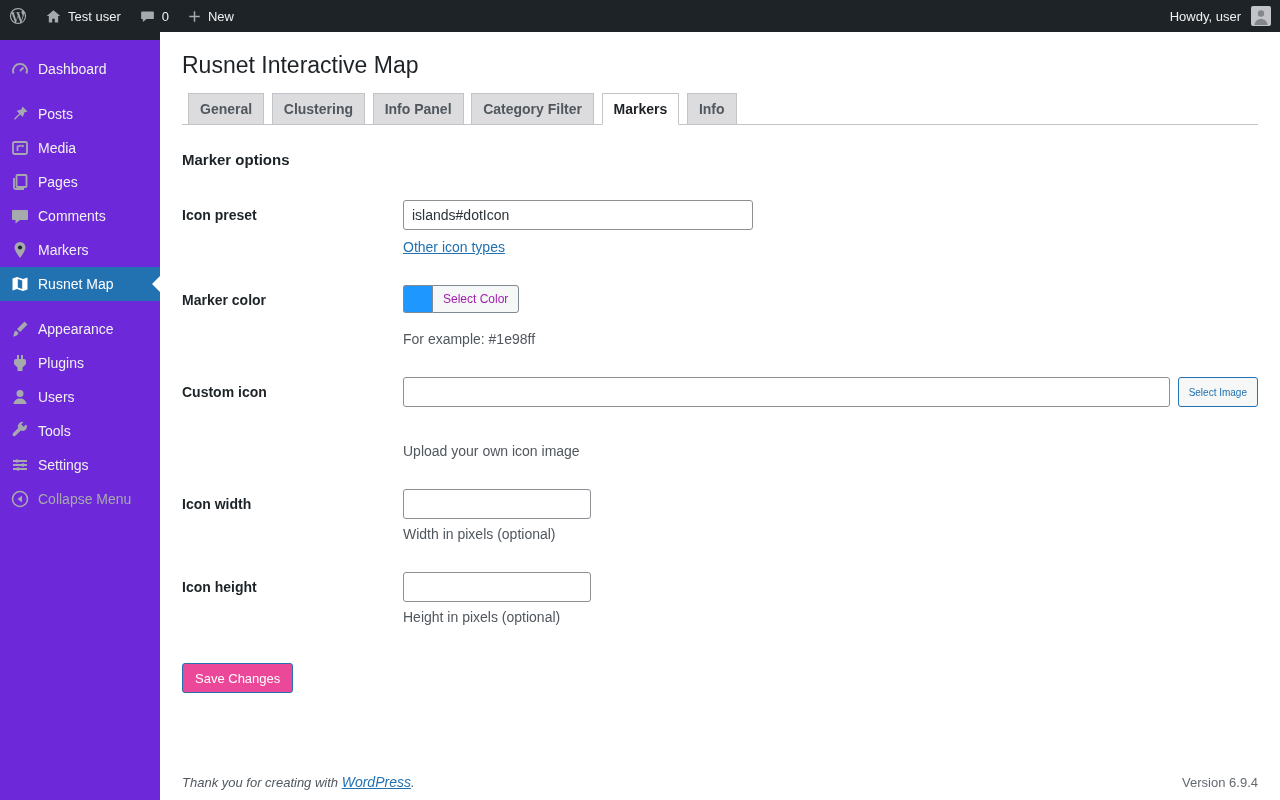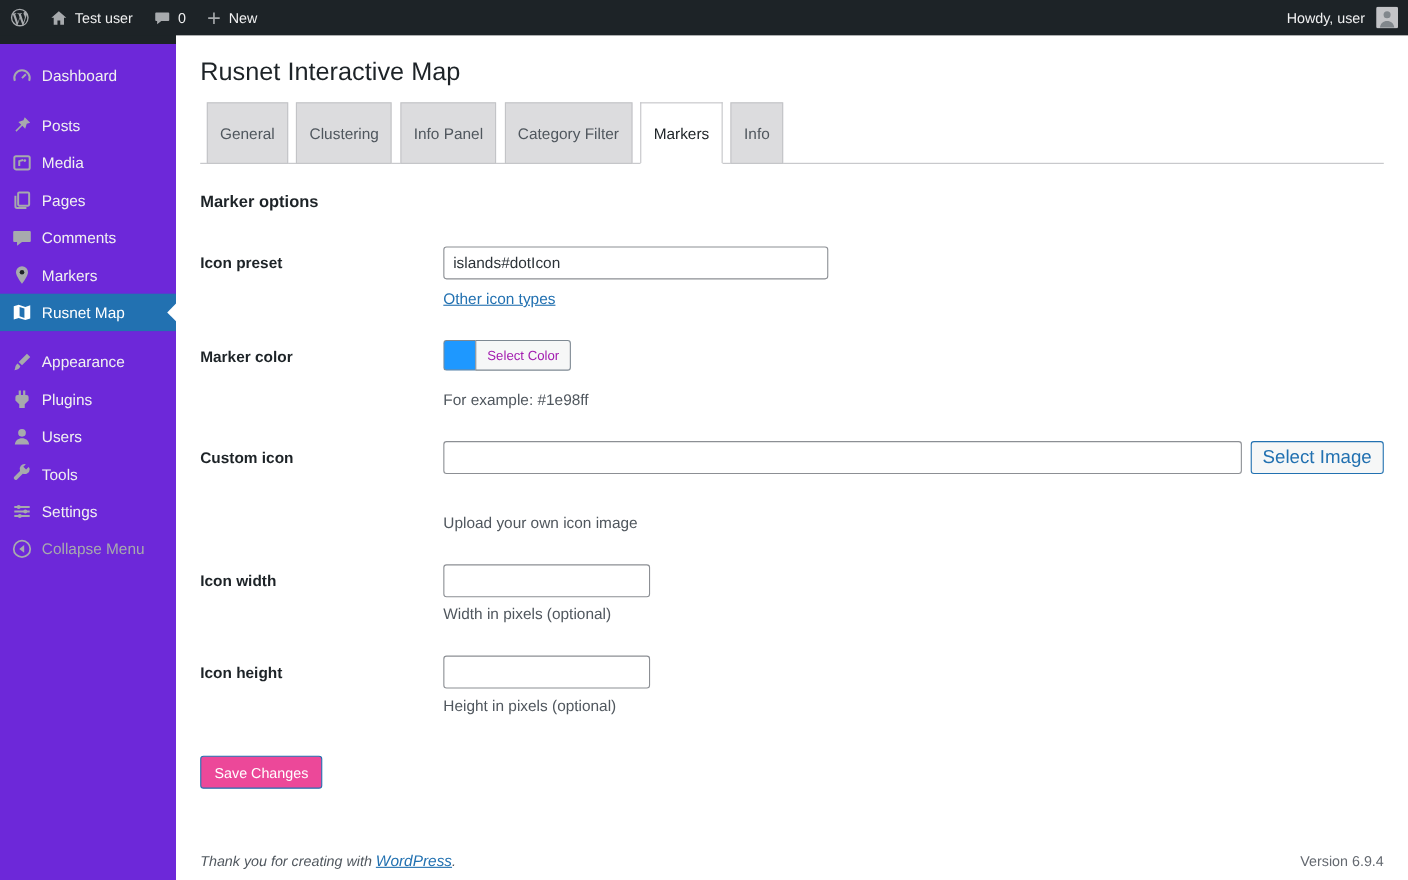--- a/index.html
+++ b/index.html
@@ -21,21 +21,21 @@
   .menu-item.active::after{content:"";position:absolute;right:0;top:50%;margin-top:-8px;border:8px solid transparent;border-right-color:#fff;}
   .menu-separator{height:11px;}
   .menu-item.collapse{color:#a7aaad;}
   .menu-item.collapse .menu-icon{color:#a7aaad;}
 
   
   .main{position:absolute;left:160px;top:32px;width:1120px;height:768px;background:#fff;padding:0 22px;box-sizing:border-box;}
   .page-title{font-size:23px;font-weight:400;color:#1d2327;margin:0;padding:20px 0 4px;}
 
   .tab-bar{margin-top:10px;border-bottom:1px solid #c3c4c7;padding-left:6px;}
-  .nav-tab{display:inline-block;margin:0 4px -1px 0;padding:19px 11px;border:1px solid #c3c4c7;background:#dcdcde;color:#50575e;font-size:14px;font-weight:400;text-decoration:none;cursor:pointer;}
+  .nav-tab{display:inline-block;margin:0 4px -1px 0;padding:7px 11px;border:1px solid #c3c4c7;background:#dcdcde;color:#50575e;font-size:14px;font-weight:700;text-decoration:none;cursor:pointer;}
   .nav-tab.active{background:#fff;border-bottom:1px solid #fff;color:#1d2327;}
 
   .section-title{font-size:15px;font-weight:700;margin:26px 0 0;}
 
   .form{margin-top:32px;}
   .form-row{display:flex;align-items:flex-start;margin-bottom:30px;}
   .form-label{width:221px;flex:none;font-size:14px;font-weight:600;padding-top:7px;color:#1d2327;}
   .form-field{flex:1;font-size:14px;color:#50575e;}
   .text-input{height:30px;border:1px solid #8c8f94;border-radius:3px;padding:0 8px;font-size:14px;font-family:inherit;color:#2c3338;background:#fff;box-sizing:border-box;}
   .input-preset{width:350px;}
@@ -46,21 +46,21 @@
   .help{color:#50575e;font-size:14px;}
   .small-help{margin-top:7px;}
   .color-help{margin-top:15px;}
   .upload-help{margin-top:36px;}
 
   .color-control{display:inline-flex;align-items:stretch;height:28px;}
   .color-swatch{width:28px;border:1px solid #7e8993;border-right:none;border-radius:3px 0 0 3px;cursor:pointer;}
   .color-btn{border:1px solid #7e8993;background:#f6f7f7;color:#a21caf;font-size:12px;padding:0 10px;border-radius:0 3px 3px 0;cursor:pointer;font-family:inherit;}
 
   .upload-field{display:flex;gap:8px;}
-  .select-image-btn{height:30px;border:1px solid #2271b1;background:#f6f7f7;color:#2271b1;border-radius:3px;padding:0 10px;font-size:17px;cursor:pointer;font-family:inherit;flex:none;}
+  .select-image-btn{height:30px;border:1px solid #2271b1;background:#f6f7f7;color:#2271b1;border-radius:3px;padding:0 10px;font-size:10px;cursor:pointer;font-family:inherit;flex:none;}
 
   .save-btn{margin-top:8px;background:#ec4899;border:1px solid #2271b1;color:#fff;font-size:13px;height:30px;padding:0 12px;border-radius:3px;cursor:pointer;font-family:inherit;}
 
   .footer{position:absolute;left:22px;right:22px;bottom:10px;display:flex;justify-content:space-between;align-items:center;font-size:13px;color:#50575e;}
   .footer-left{font-style:italic;}
   .footer-version{color:#646970;}
 </style>
 </head>
 <body>
 

